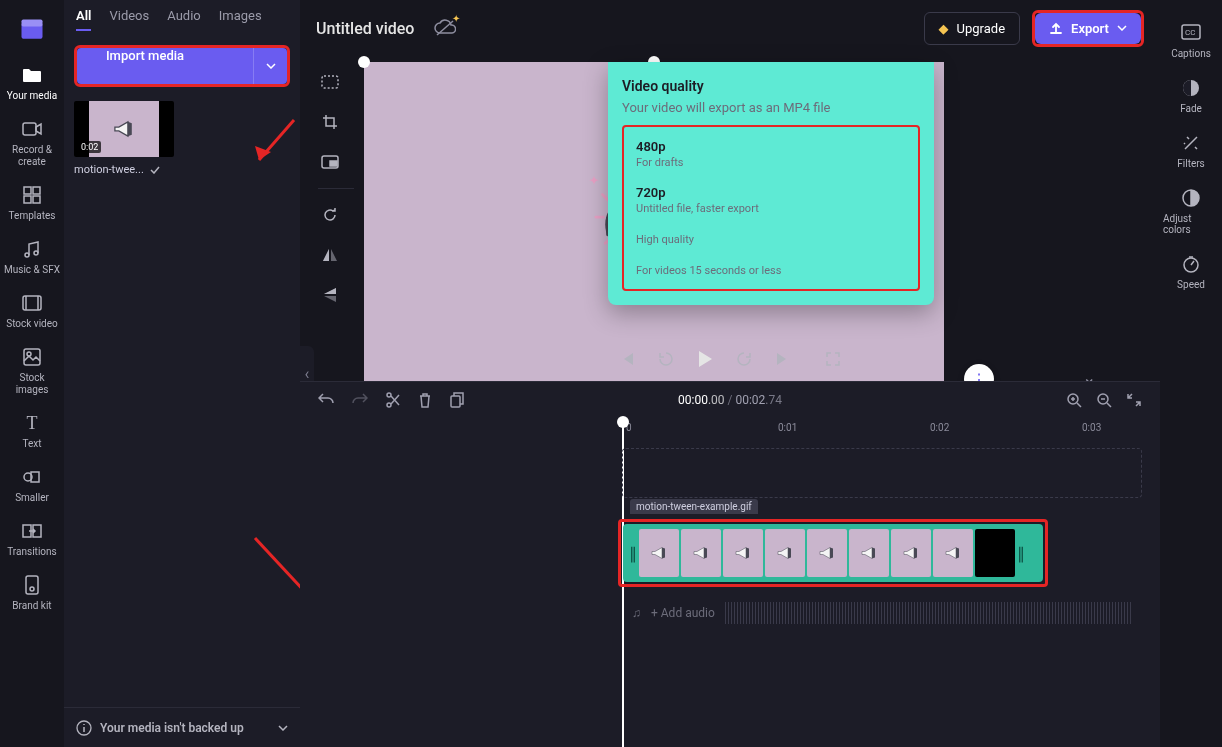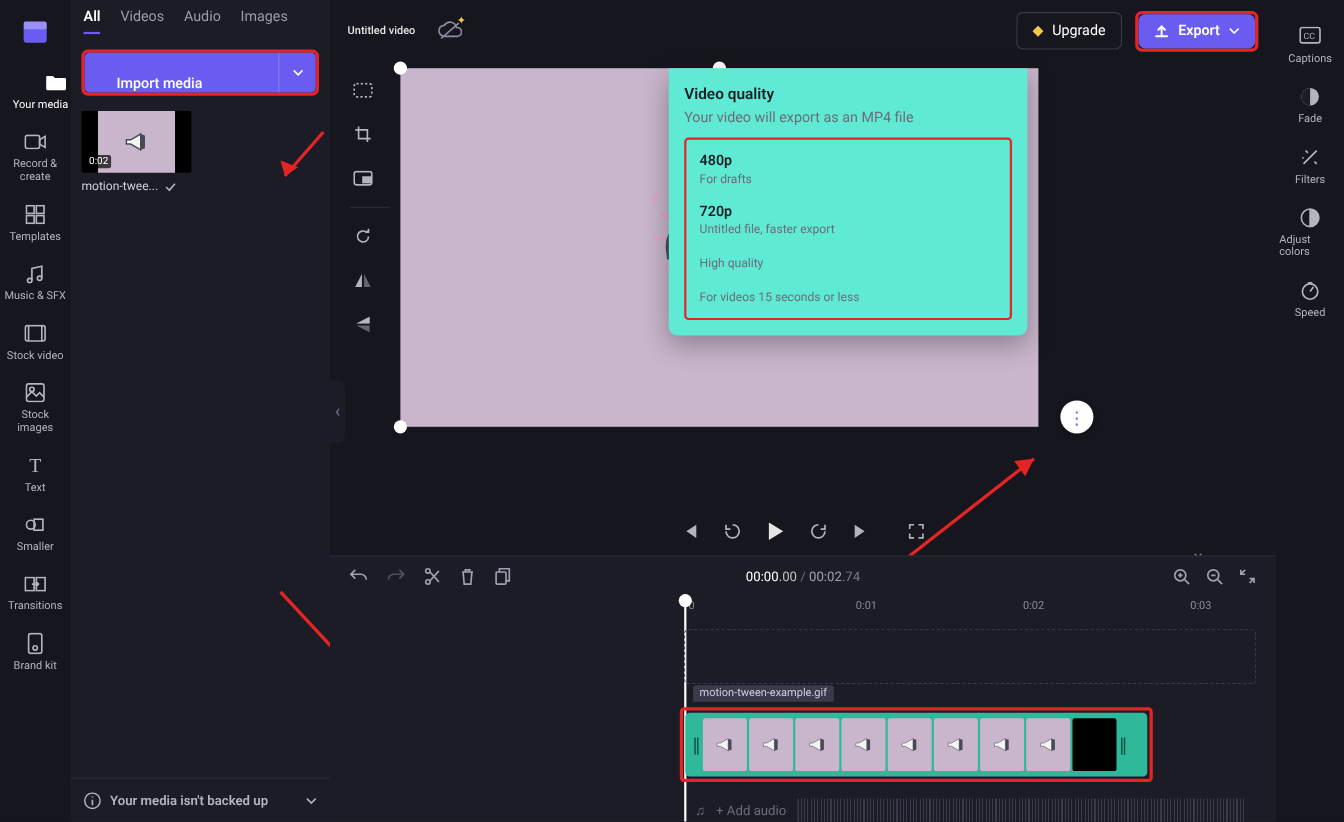--- a/index.html
+++ b/index.html
@@ -4,48 +4,48 @@
 <style>
 * { margin: 0; padding: 0; box-sizing: border-box; }
 body { font-family: -apple-system, BlinkMacSystemFont, "Segoe UI", Roboto, sans-serif; background: #16161e; color: #e5e5e5; width: 1222px; height: 747px; overflow: hidden; position: relative; }
 
 .app { display: flex; width: 100%; height: 100%; }
 
 
 .left-sidebar { width: 64px; background: #16161e; display: flex; flex-direction: column; align-items: center; padding-top: 8px; }
 .logo { width: 28px; height: 28px; margin: 8px 0 12px; }
 .nav-item { width: 60px; display: flex; flex-direction: column; align-items: center; padding: 8px 0; cursor: pointer; color: #b4b4bf; font-size: 10px; }
-.nav-item.active { color: #fff; align-items: flex-end; }
+.nav-item.active { color: #fff; }
 .nav-item .icn { width: 22px; height: 22px; margin-bottom: 4px; display: flex; align-items: center; justify-content: center; }
 .nav-item span { text-align: center; line-height: 1.2; }
 
 
 .media-panel { width: 236px; background: #1c1c27; display: flex; flex-direction: column; padding: 8px 0 18px; position: relative; }
 .tabs { display: flex; gap: 18px; padding: 0 12px 10px; font-size: 13px; color: #9b9baa; }
 .tabs .tab { cursor: pointer; padding-bottom: 6px; }
 .tabs .tab.active { color: #fff; border-bottom: 2px solid #6a5cf0; font-weight: 600; }
 
 .import-wrap { margin: 4px 10px; border: 3px solid #e52525; border-radius: 6px; }
-.import-btn { display: flex; background: #6a5cf0; color: #fff; border-radius: 4px; height: 36px; align-items: flex-end; cursor: pointer; gap: 40px; }
+.import-btn { display: flex; background: #6a5cf0; color: #fff; border-radius: 4px; height: 36px; align-items: flex-start; cursor: pointer; gap: 40px; }
 .import-btn .lbl { flex: 1; text-align: center; font-size: 13px; font-weight: 500; }
 .import-btn .dd { width: 34px; height: 100%; border-left: 1px solid rgba(255,255,255,.2); display: flex; align-items: center; justify-content: center; }
 
 .thumb-row { padding: 10px; }
 .thumb { width: 100px; height: 56px; background: linear-gradient(90deg,#000 0 15%, #c9b5cc 15% 85%, #000 85% 100%); position: relative; border-radius: 2px; display:flex; align-items:center; justify-content:center;}
 .thumb .megaphone { width: 26px; height: 20px; }
 .thumb .dur { position: absolute; left: 4px; bottom: 4px; background: rgba(0,0,0,.7); color: #fff; font-size: 9px; padding: 1px 3px; border-radius: 2px; }
 .thumb-name { font-size: 11px; color: #cfcfe0; margin-top: 6px; display: flex; align-items: center; gap: 6px; }
 .backup-bar { position:absolute; bottom:0; left:0; right:0; height:40px; display:flex; align-items:center; gap:8px; padding: 0 12px; border-top:1px solid #2b2b38; color:#b4b4bf; font-size:12px;}
 
 .collapse-tab { position: absolute; right: -14px; top: 50%; transform: translateY(-50%); width: 14px; height: 56px; background: #1c1c27; border-radius: 0 6px 6px 0; display:flex; align-items:center; justify-content:center; color:#7d7d8f; cursor:pointer;}
 
 
 .main { flex: 1; display: flex; flex-direction: column; background: #16161e; }
 .topbar { height: 56px; display: flex; align-items: center; padding: 0 16px; gap: 12px; }
-.title { font-size: 10px; color: #e5e5e5; font-weight: 500; text-align: right; }
+.title { font-size: 16px; color: #e5e5e5; font-weight: 500; text-align: right; }
 .cloud { color:#8e8ea0; margin-left:8px; position:relative;}
 .cloud .spk { position:absolute; right:-4px; top:-6px; color:#f6c552; font-size:10px;}
 .spacer { flex: 1; }
 .upgrade { display: flex; align-items: center; gap: 8px; padding: 8px 14px; border: 1px solid #3a3a4a; border-radius: 6px; cursor: pointer; font-size: 13px; color:#fff;}
 .upgrade .dia { color: #f6c552; }
 .export-wrap { border: 3px solid #e52525; border-radius: 6px; }
 .export-btn { display: flex; align-items: center; gap: 8px; background: #6a5cf0; color: #fff; padding: 8px 14px; border-radius: 6px; cursor: pointer; font-size: 13px; font-weight: 600; }
 
 
 .canvas-row { flex: 1; display: flex; align-items: flex-start; padding: 0 0 6px 0; min-height:0;}
@@ -72,21 +72,21 @@
 .hdbadge { font-size:9px; font-weight:700; color:#6a5cf0; }
 
 .preview-more { position:absolute; right:-50px; bottom:-6px; width:30px; height:30px; border-radius:50%; background:#fff; display:flex; align-items:center; justify-content:center; color:#6a5cf0; box-shadow:0 2px 6px rgba(0,0,0,.3);}
 
 
 .player-controls { display:flex; align-items:center; justify-content:center; gap:22px; height:44px; color:#b4b4bf; margin-top:-4px;}
 .player-controls .pc { cursor:pointer; }
 .player-controls .expand-chevron { position:absolute; right: 64px; margin-top:36px; color:#8e8ea0;}
 
 
-.timeline { height: 242px; background: #1c1c27; border-top: 1px solid #2b2b38; position: relative; }
+.timeline { height: 366px; background: #1c1c27; border-top: 1px solid #2b2b38; position: relative; }
 .tl-bar { height: 36px; display: flex; align-items: center; padding: 0 18px; gap: 18px; color: #a0a0b0; }
 .tl-bar .grp-left { display:flex; gap:18px;}
 .tl-bar .tc { position:absolute; left:50%; transform:translateX(-50%); font-size:12px;}
 .tl-bar .tc .cur { color:#fff;}
 .tl-bar .grp-right { margin-left:auto; display:flex; gap:14px;}
 .ruler { height: 20px; position:relative; margin-top:4px; }
 .ruler .tick { position:absolute; top:0; font-size:10px; color:#8b8b9a; }
 .playhead { position:absolute; left:322px; top:36px; bottom:0; width:2px; background:#fff; }
 .playhead::before { content:''; position:absolute; top:-2px; left:-5px; width:12px; height:12px; background:#fff; border-radius:50%;}
 

